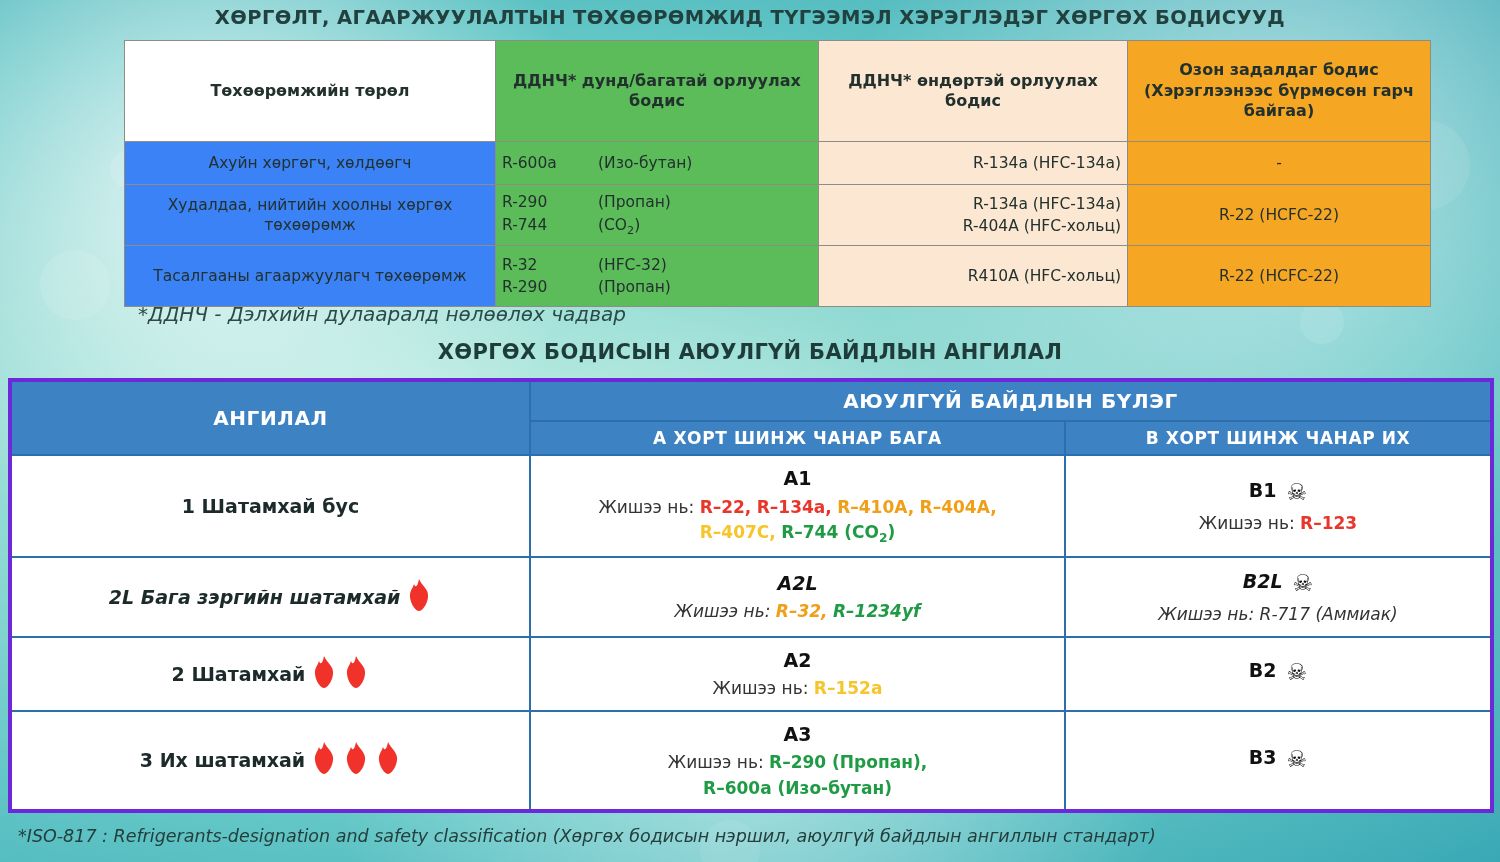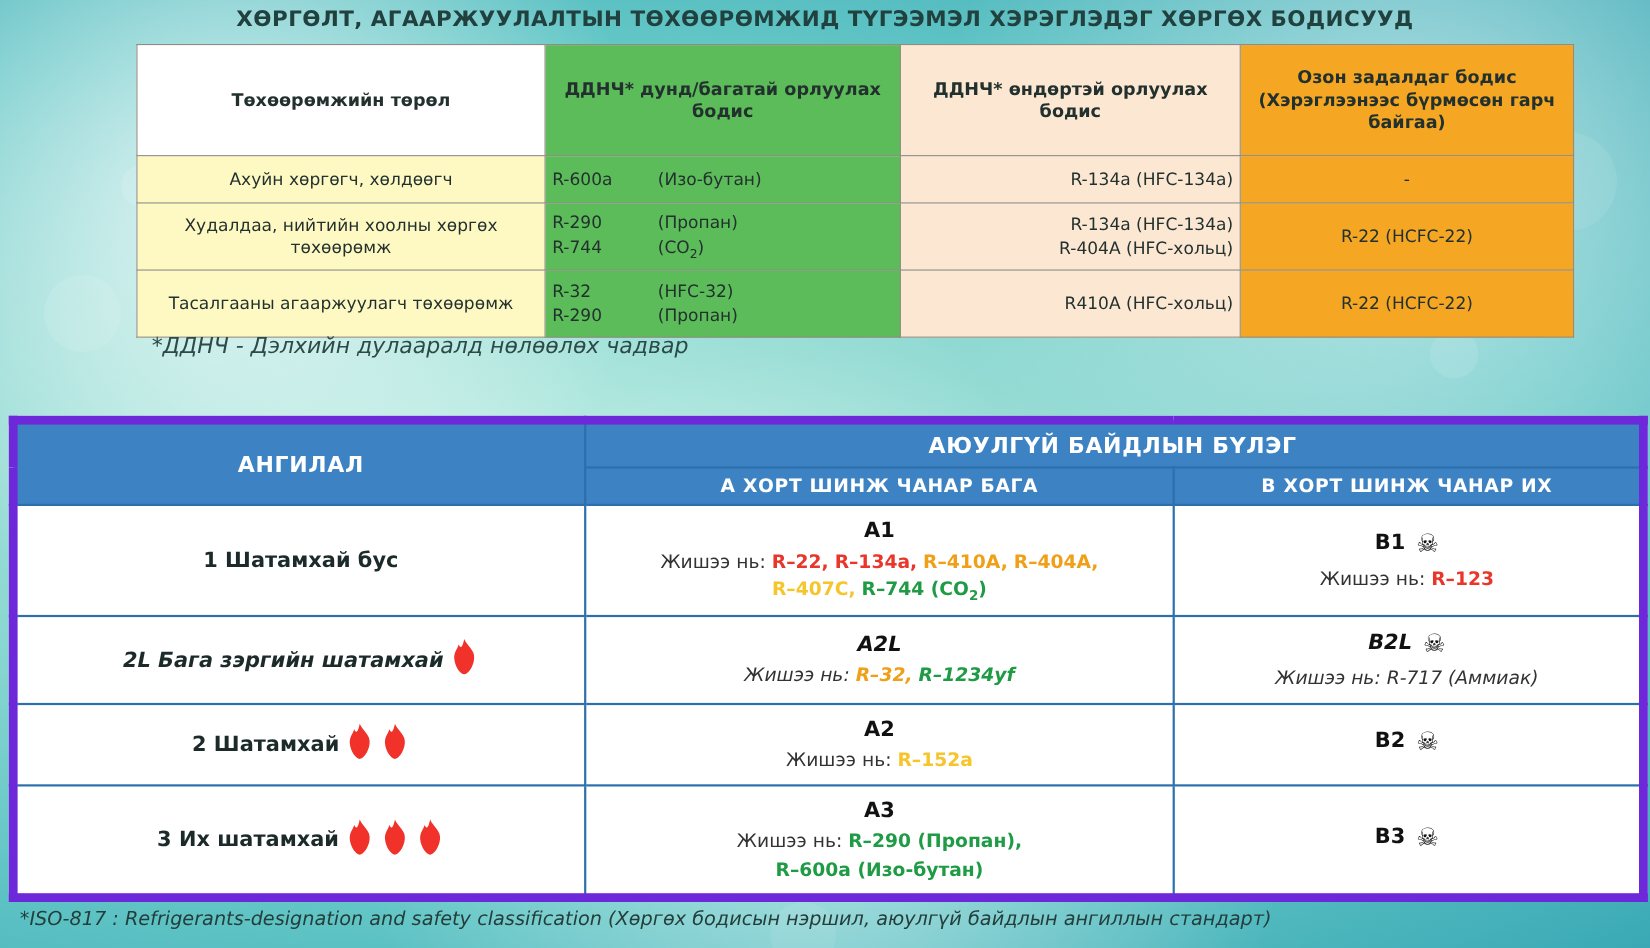--- a/index.html
+++ b/index.html
@@ -68,21 +68,21 @@
     font-weight: bold;
     font-size: 16px;
     line-height: 1.28;
   }
   .t1-h1 { background: #ffffff; width: 358px; }
   .t1-h2 { background: #5cbc5a; width: 310px; }
   .t1-h3 { background: #fbe7d2; width: 296px; }
   .t1-h4 { background: #f5a623; width: 290px; }
 
   .t1-c1 {
-    background: #fef9c3;
+    background: #3b82f6;
     text-align: center;
     line-height: 1.3;
     font-size: 15.5px;
   }
   .t1-c2 {
     background: #5cbc5a;
     padding-left: 12px;
     font-size: 15.5px;
     line-height: 1.45;
   }
@@ -127,21 +127,21 @@
   }
 
   
   .table2 {
     position: absolute;
     top: 378px;
     left: 8px;
     width: 1484px;
     border-collapse: collapse;
     table-layout: fixed;
-    border: 8px solid #6d28d9;
+    border: 4px solid #6d28d9;
     background: #fff;
   }
   .table2 td, .table2 th {
     border: 2px solid #2b6fad;
     vertical-align: middle;
     text-align: center;
   }
   .t2-head {
     background: #3d83c4;
     color: #ffffff;
@@ -252,20 +252,21 @@
           <div><span class="lbl">R-290</span><span>(Пропан)</span></div>
         </td>
         <td class="t1-c3">R410A   (HFC-хольц)</td>
         <td class="t1-c4">R-22 (HCFC-22)</td>
       </tr>
     </tbody>
   </table>
 
   <div class="note1">*ДДНЧ - Дэлхийн дулааралд нөлөөлөх чадвар</div>
 
+  <div class="title2">ХӨРГӨХ БОДИСЫН АЮУЛГҮЙ БАЙДЛЫН АНГИЛАЛ</div>
 
   <table class="table2">
     <colgroup>
       <col class="col-a">
         <col class="col-b">
         <col class="col-c">
     </colgroup>
     <thead>
       <tr>
         <td class="t2-head t2-head-main" rowspan="2">АНГИЛАЛ</td>

